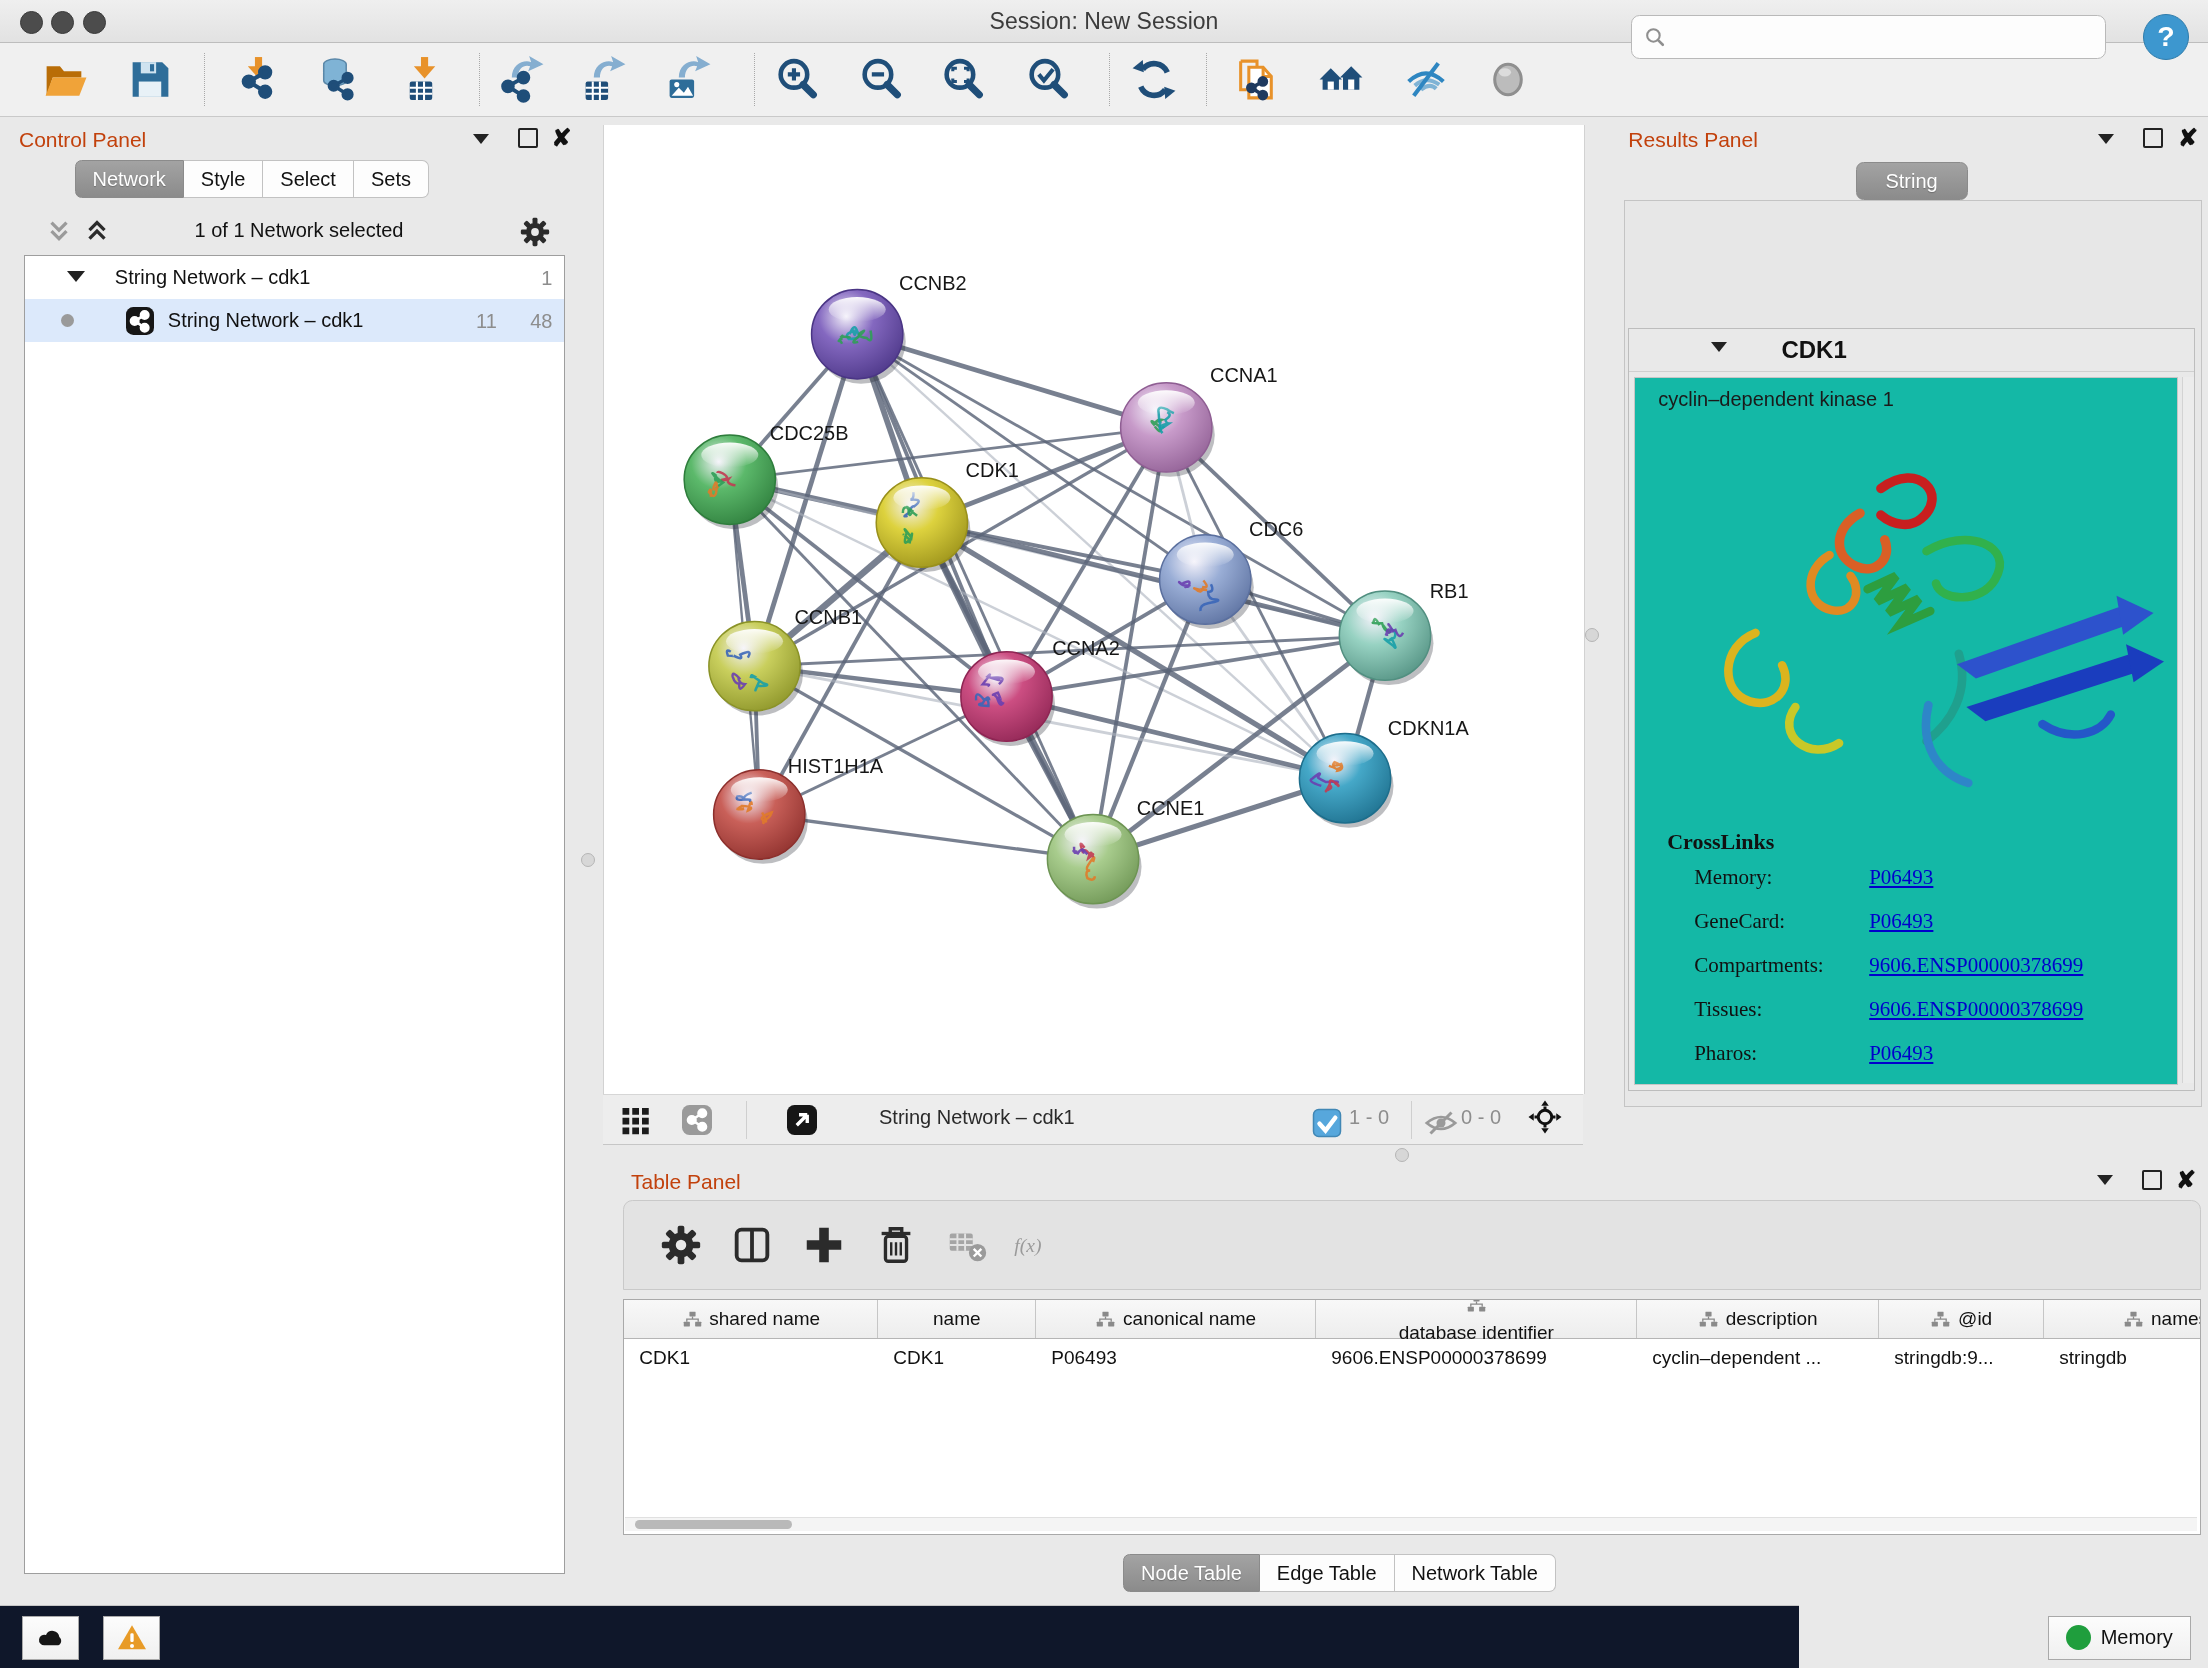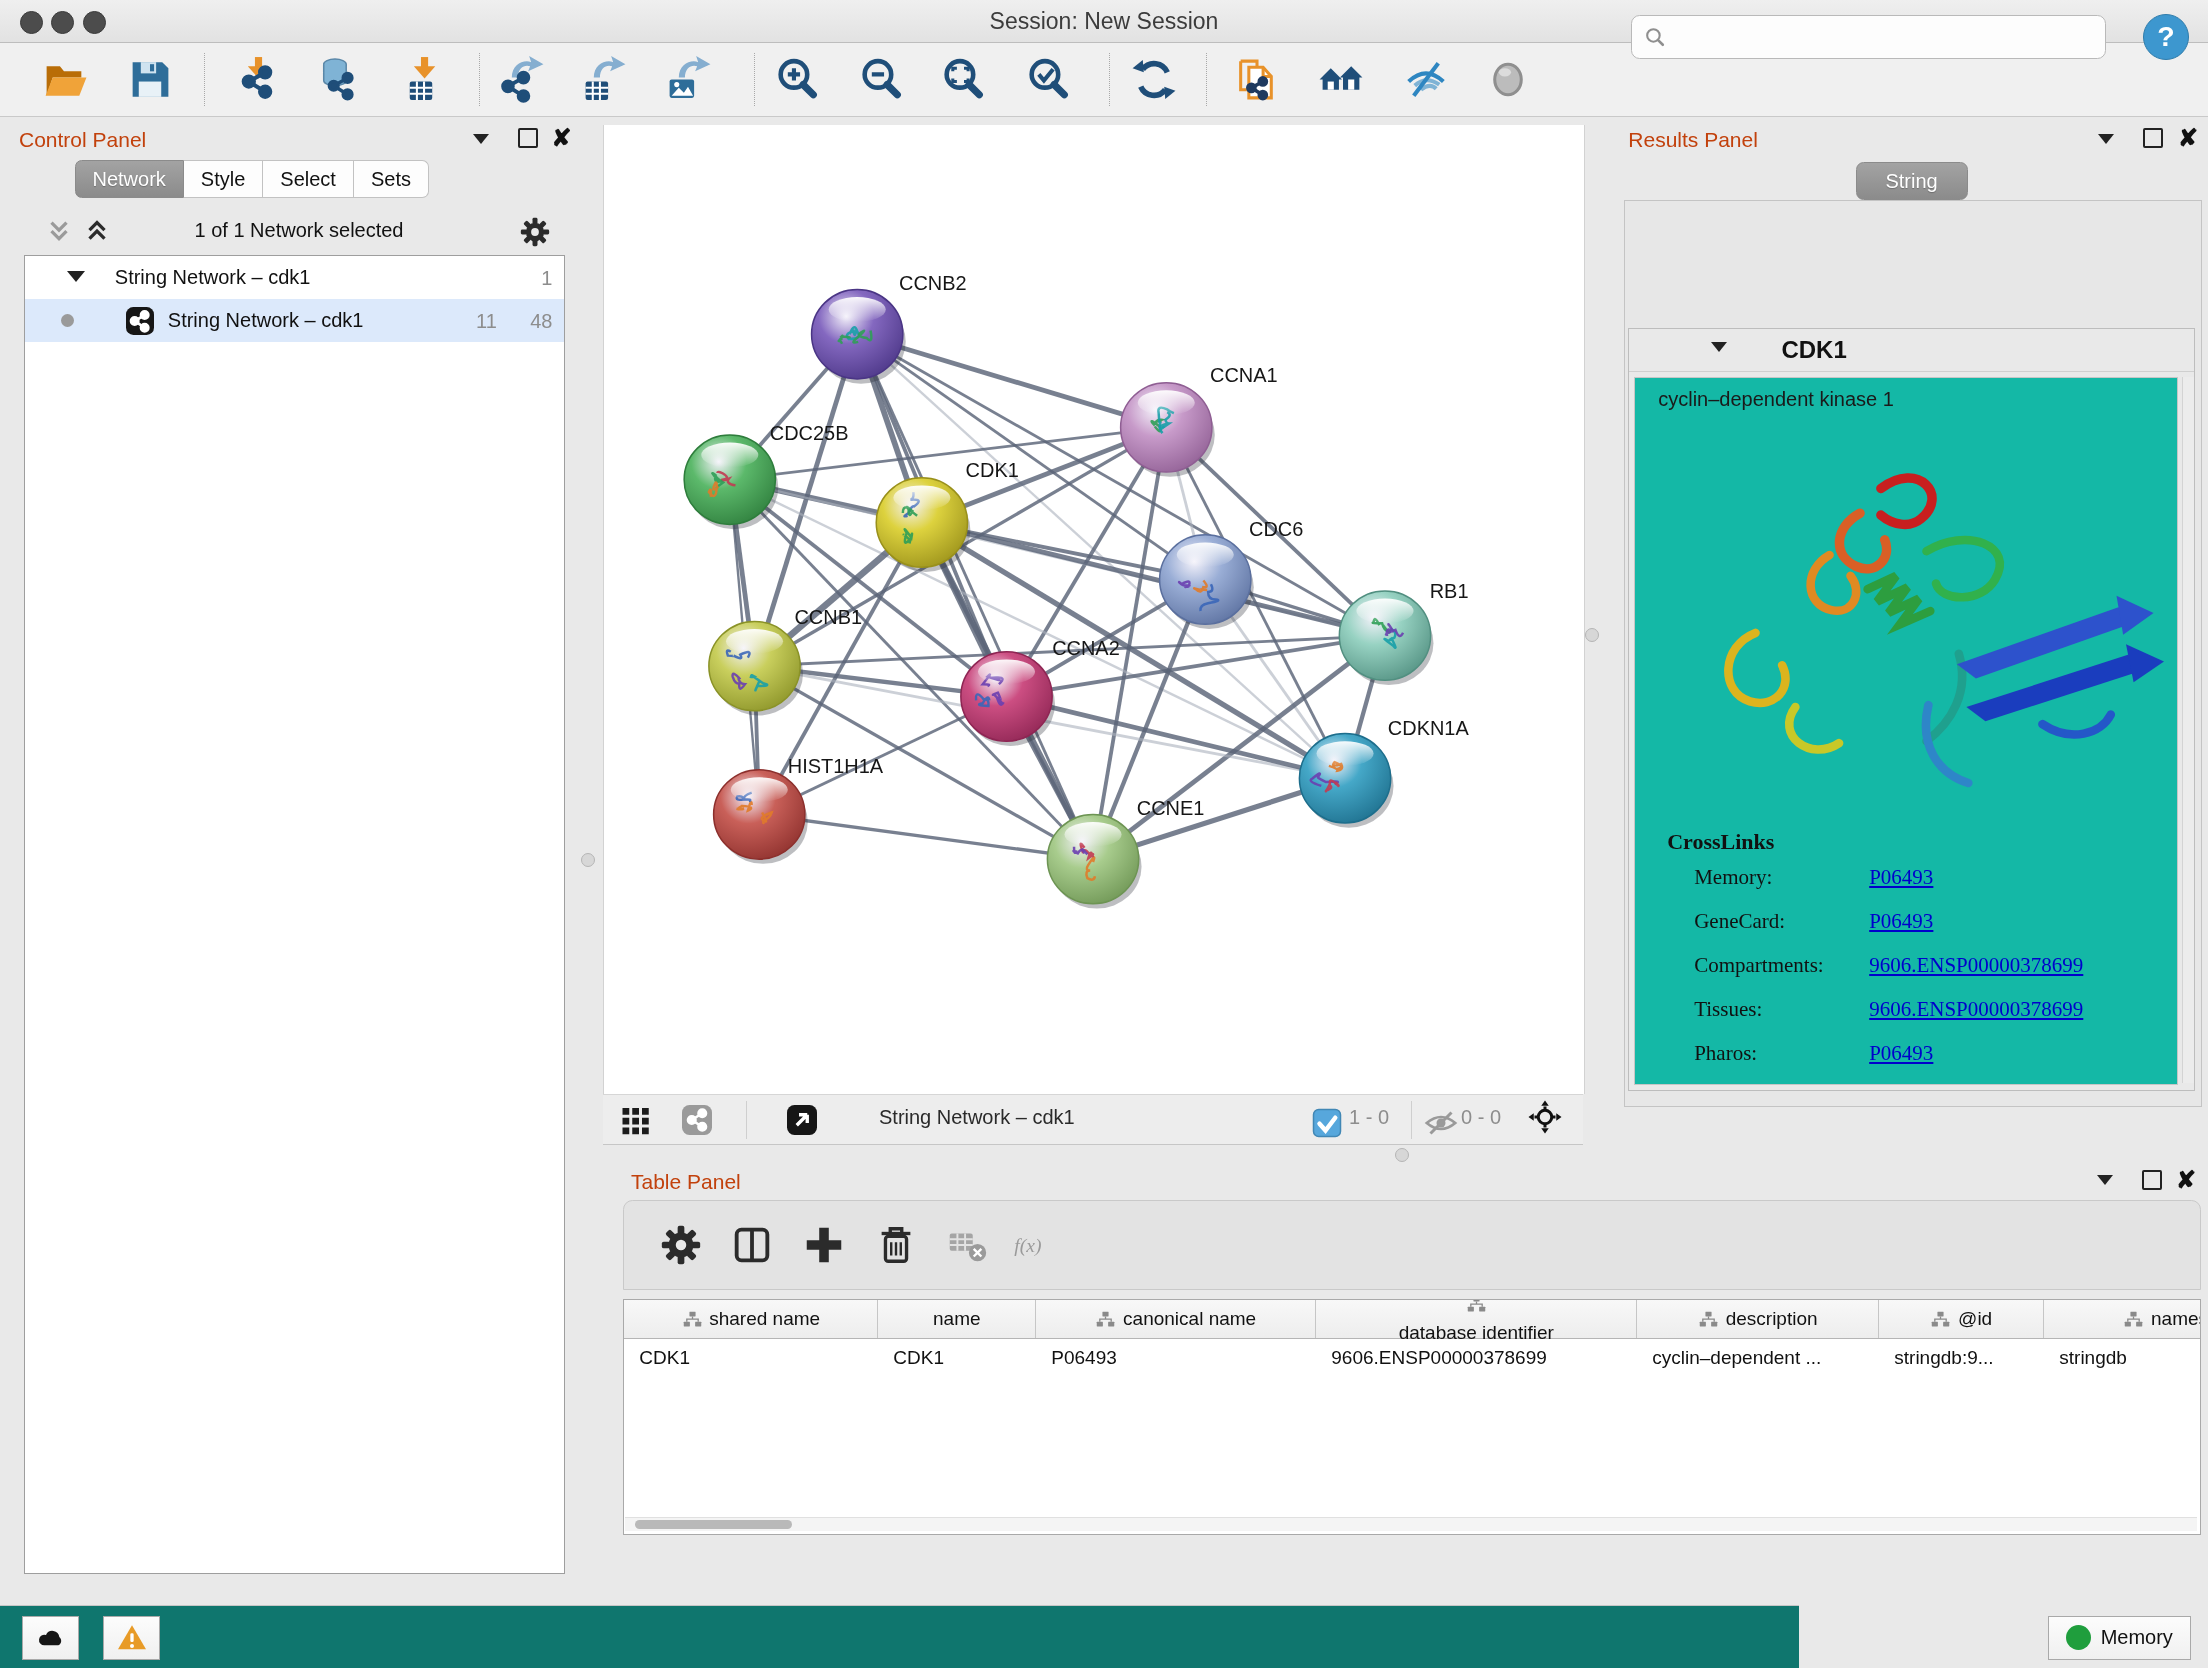--- a/index.html
+++ b/index.html
@@ -75,21 +75,21 @@
   #tp-table{position:absolute;left:14.3px;top:137px;width:1576px;height:234px;background:#fff;border:1px solid #a9a9a9;overflow:hidden;}
   #tp-header{position:absolute;left:0;top:0;height:38px;display:flex;background:linear-gradient(#f8f8f8,#ededed);border-bottom:1px solid #b5b5b5;}
   .th{display:flex;align-items:center;justify-content:center;font-size:19px;color:#111;border-right:1px solid #c6c6c6;box-sizing:border-box;gap:6.7px;flex:0 0 auto;}
   .th svg{width:21px;height:21px;}
   #tp-row{position:absolute;left:0;top:39px;height:38px;display:flex;}
   .td{font-size:19px;color:#111;padding:7.6px 0 0 15px;box-sizing:border-box;flex:0 0 auto;white-space:nowrap;overflow:hidden;}
   #tp-hscroll{position:absolute;left:1px;bottom:2.9px;width:1572px;height:13.3px;background:#f4f4f4;border-top:1px solid #e0e0e0;}
   #tp-thumb{position:absolute;left:9.5px;top:1.9px;width:157px;height:9.5px;border-radius:4.8px;background:#b9b9b9;}
   #tp-tabs{left:514px;top:392px;}
   
-  #status-bar{left:0;top:1605px;width:1799px;height:63px;background:#0f766e;border-top:1px solid #c6c6c6;}
+  #status-bar{left:0;top:1605px;width:1799px;height:63px;background:#0f172a;border-top:1px solid #c6c6c6;}
   .sb-btn{position:absolute;top:9.5px;height:42px;background:linear-gradient(#fcfcfc,#f0f0f0);border:1.9px solid #a9a9a9;display:flex;align-items:center;justify-content:center;gap:9.5px;}
   .sb-btn svg{width:32px;height:32px;}
   #memory-label{font-size:20px;color:#111;}
   .mem-dot{width:25px;height:25px;border-radius:50%;background:#1f9e3d;}
 </style>
 </head>
 <body>
 
 <div id="titlebar" class="abs">
   <span class="traffic" style="left:20px"></span>
@@ -826,20 +826,25 @@
         <div class="td" style="width: 280px;">P06493</div>
         <div class="td" style="width: 321px;">9606.ENSP00000378699</div>
         <div class="td" style="width: 242px;">cyclin–dependent ...</div>
         <div class="td" style="width: 165px;">stringdb:9...</div>
         <div class="td" style="width: 285px;">stringdb</div>
       </div>
     <div id="tp-hscroll">
         <div id="tp-thumb"></div>
       </div>
   </div>
+  <div id="tp-tabs" class="seg">
+      <span class="tab sel">Node Table</span>
+      <span class="tab">Edge Table</span>
+      <span class="tab">Network Table</span>
+    </div>
 </div>
 
 <div id="status-bar" class="abs">
   <div class="sb-btn" style="left:22px;width:55px">
     <svg viewBox="0 0 48 48">
         <path d="M14 35 a8 8 0 1 1 2.5-15.6 a10.5 10.5 0 0 1 20 3 a7.5 7.5 0 0 1-1.5 12.6 z" fill="#161616"></path>
       </svg>
   </div>
   <div class="sb-btn" style="left:103px;width:55px">
     <svg viewBox="0 0 48 48">

